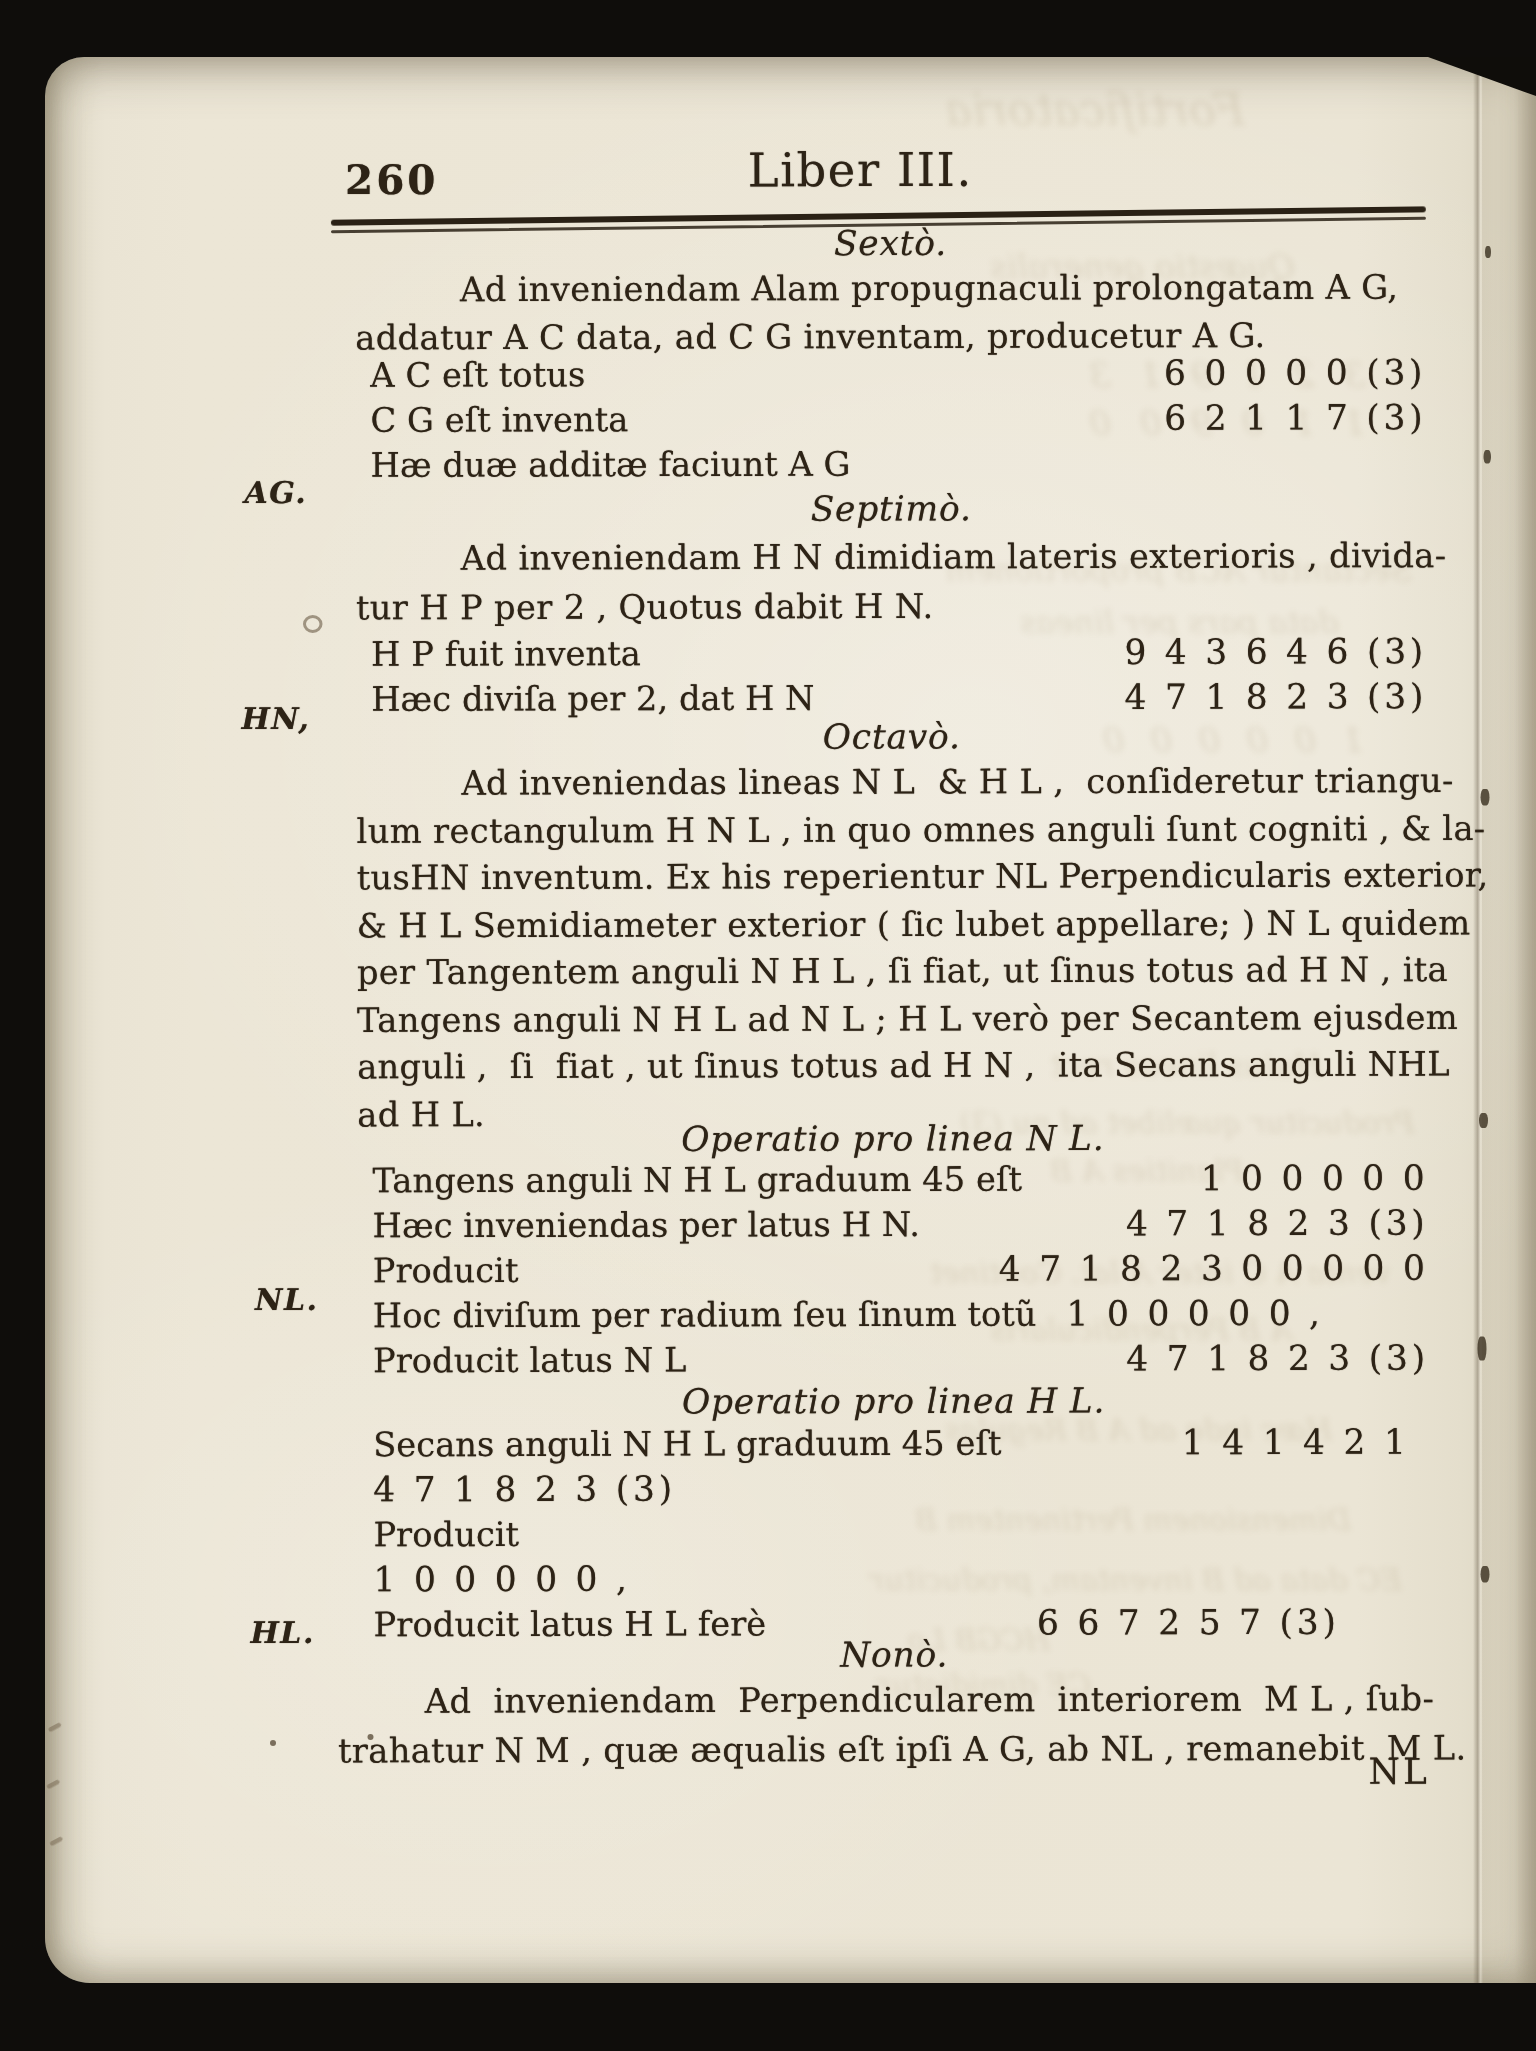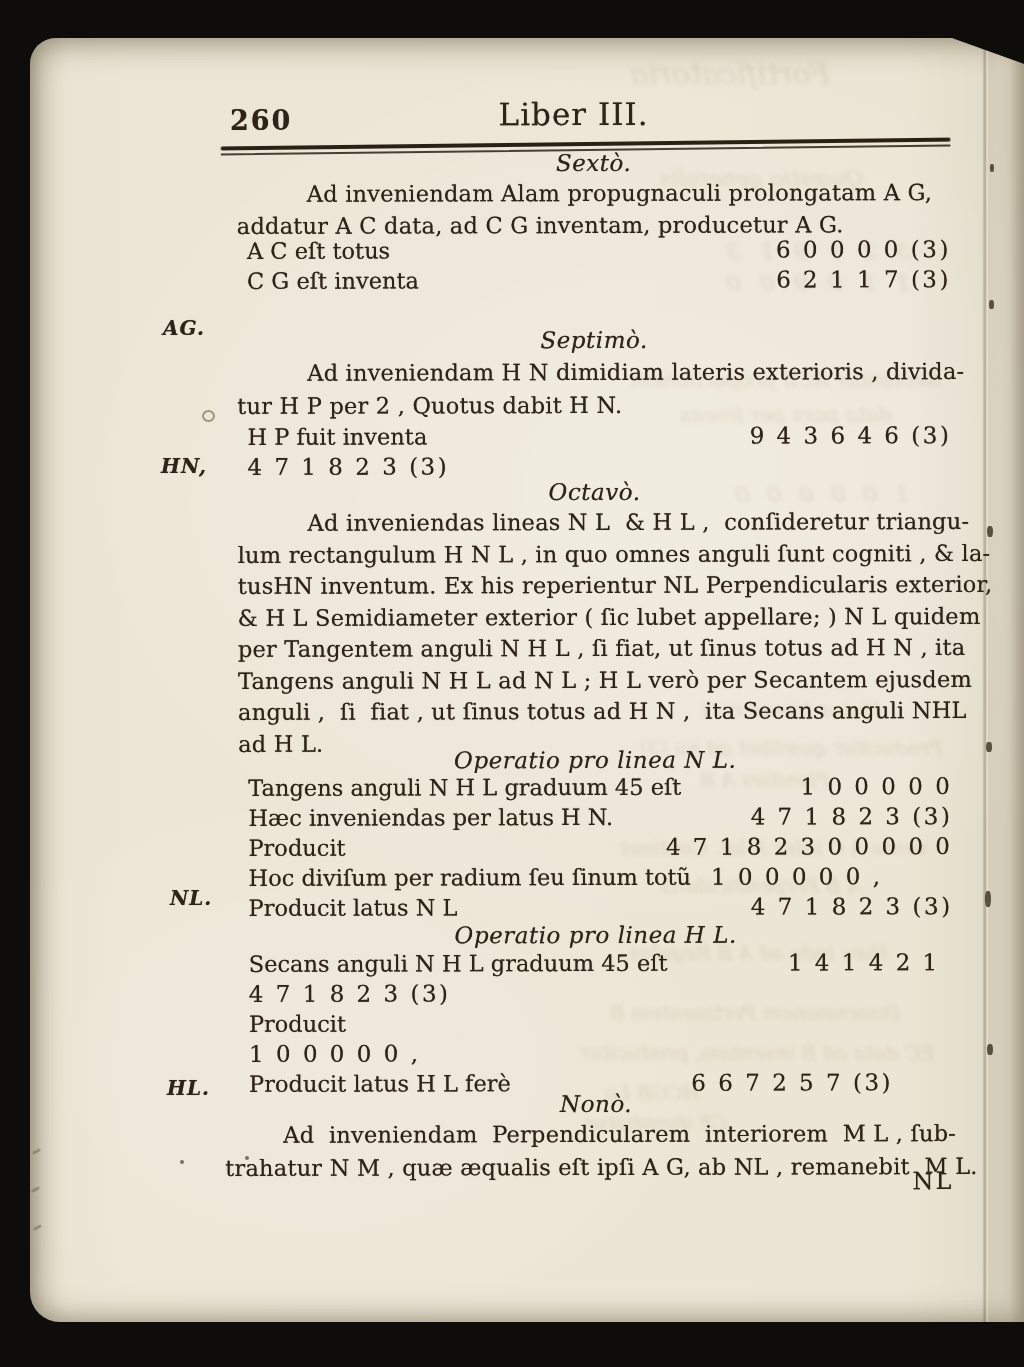--- a/index.html
+++ b/index.html
@@ -114,34 +114,36 @@
     <div class="blk ink" style="top:199px;">
       <div class="row">
         <span class="lbl">A C eſt totus</span>
         <span class="val">6 0 0 0 0 (3)</span>
       </div>
       <div class="row">
         <span class="lbl">C G eſt inventa</span>
         <span class="val">6 2 1 1 7 (3)</span>
       </div>
       <div class="row">
+        <span class="lbl">Hæ duæ additæ faciunt A G</span>
       </div>
     </div>
 
     <div class="hd ink" style="top:289px;">Septimò.</div>
     <div class="blk ink" style="top:318px;line-height:33px;">
       <div class="pline ind70" style="line-height:33px;">Ad inveniendam H N dimidiam lateris exterioris , divida-</div>
       <div class="pline" style="line-height:33px;">tur H P per 2 , Quotus dabit H N.</div>
     </div>
     <div class="blk ink" style="top:385px;">
       <div class="row">
         <span class="lbl">H P fuit inventa</span>
         <span class="val">9 4 3 6 4 6 (3)</span>
       </div>
       <div class="row">
+        <span class="lbl">Hæc diviſa per 2, dat H N</span>
         <span class="val">4 7 1 8 2 3 (3)</span>
       </div>
     </div>
 
     <div class="hd ink" style="top:441px;">Octavò.</div>
     <div class="blk ink" style="top:469px;">
       <div class="pline ind70">Ad inveniendas lineas N L  &amp; H L ,  conſideretur triangu-</div>
       <div class="pline">lum rectangulum H N L , in quo omnes anguli ſunt cogniti , &amp; la-</div>
       <div class="pline">tusHN inventum. Ex his reperientur NL Perpendicularis exterior,</div>
       <div class="pline">&amp; H L Semidiameter exterior ( ſic lubet appellare; ) N L quidem</div>
@@ -198,19 +200,19 @@
 
     <div class="hd ink" style="top:1053px;">Nonò.</div>
     <div class="blk ink" style="top:1080px;">
       <div class="pline ind44" style="line-height:33px;">Ad  inveniendam  Perpendicularem  interiorem  M L , ſub-</div>
       <div class="pline" style="line-height:33px;margin-left:-14px;">trahatur N M , quæ æqualis eſt ipſi A G, ab NL , remanebit  M L.</div>
     </div>
     <div class="catch ink" style="top:1130px;">NL</div>
   </div>
 
   <div class="mnote ink" style="left:133px;top:278px;">AG.</div>
-  <div class="mnote ink" style="left:131px;top:416px;">HN,</div>
-  <div class="mnote ink" style="left:140px;top:848px;">NL.</div>
+  <div class="mnote ink" style="left:131px;top:429px;">HN,</div>
+  <div class="mnote ink" style="left:140px;top:816px;">NL.</div>
   <div class="mnote ink" style="left:137px;top:1038px;">HL.</div>
 
 </div>
 
 <div class="wedge"></div>
 
 </body></html>

